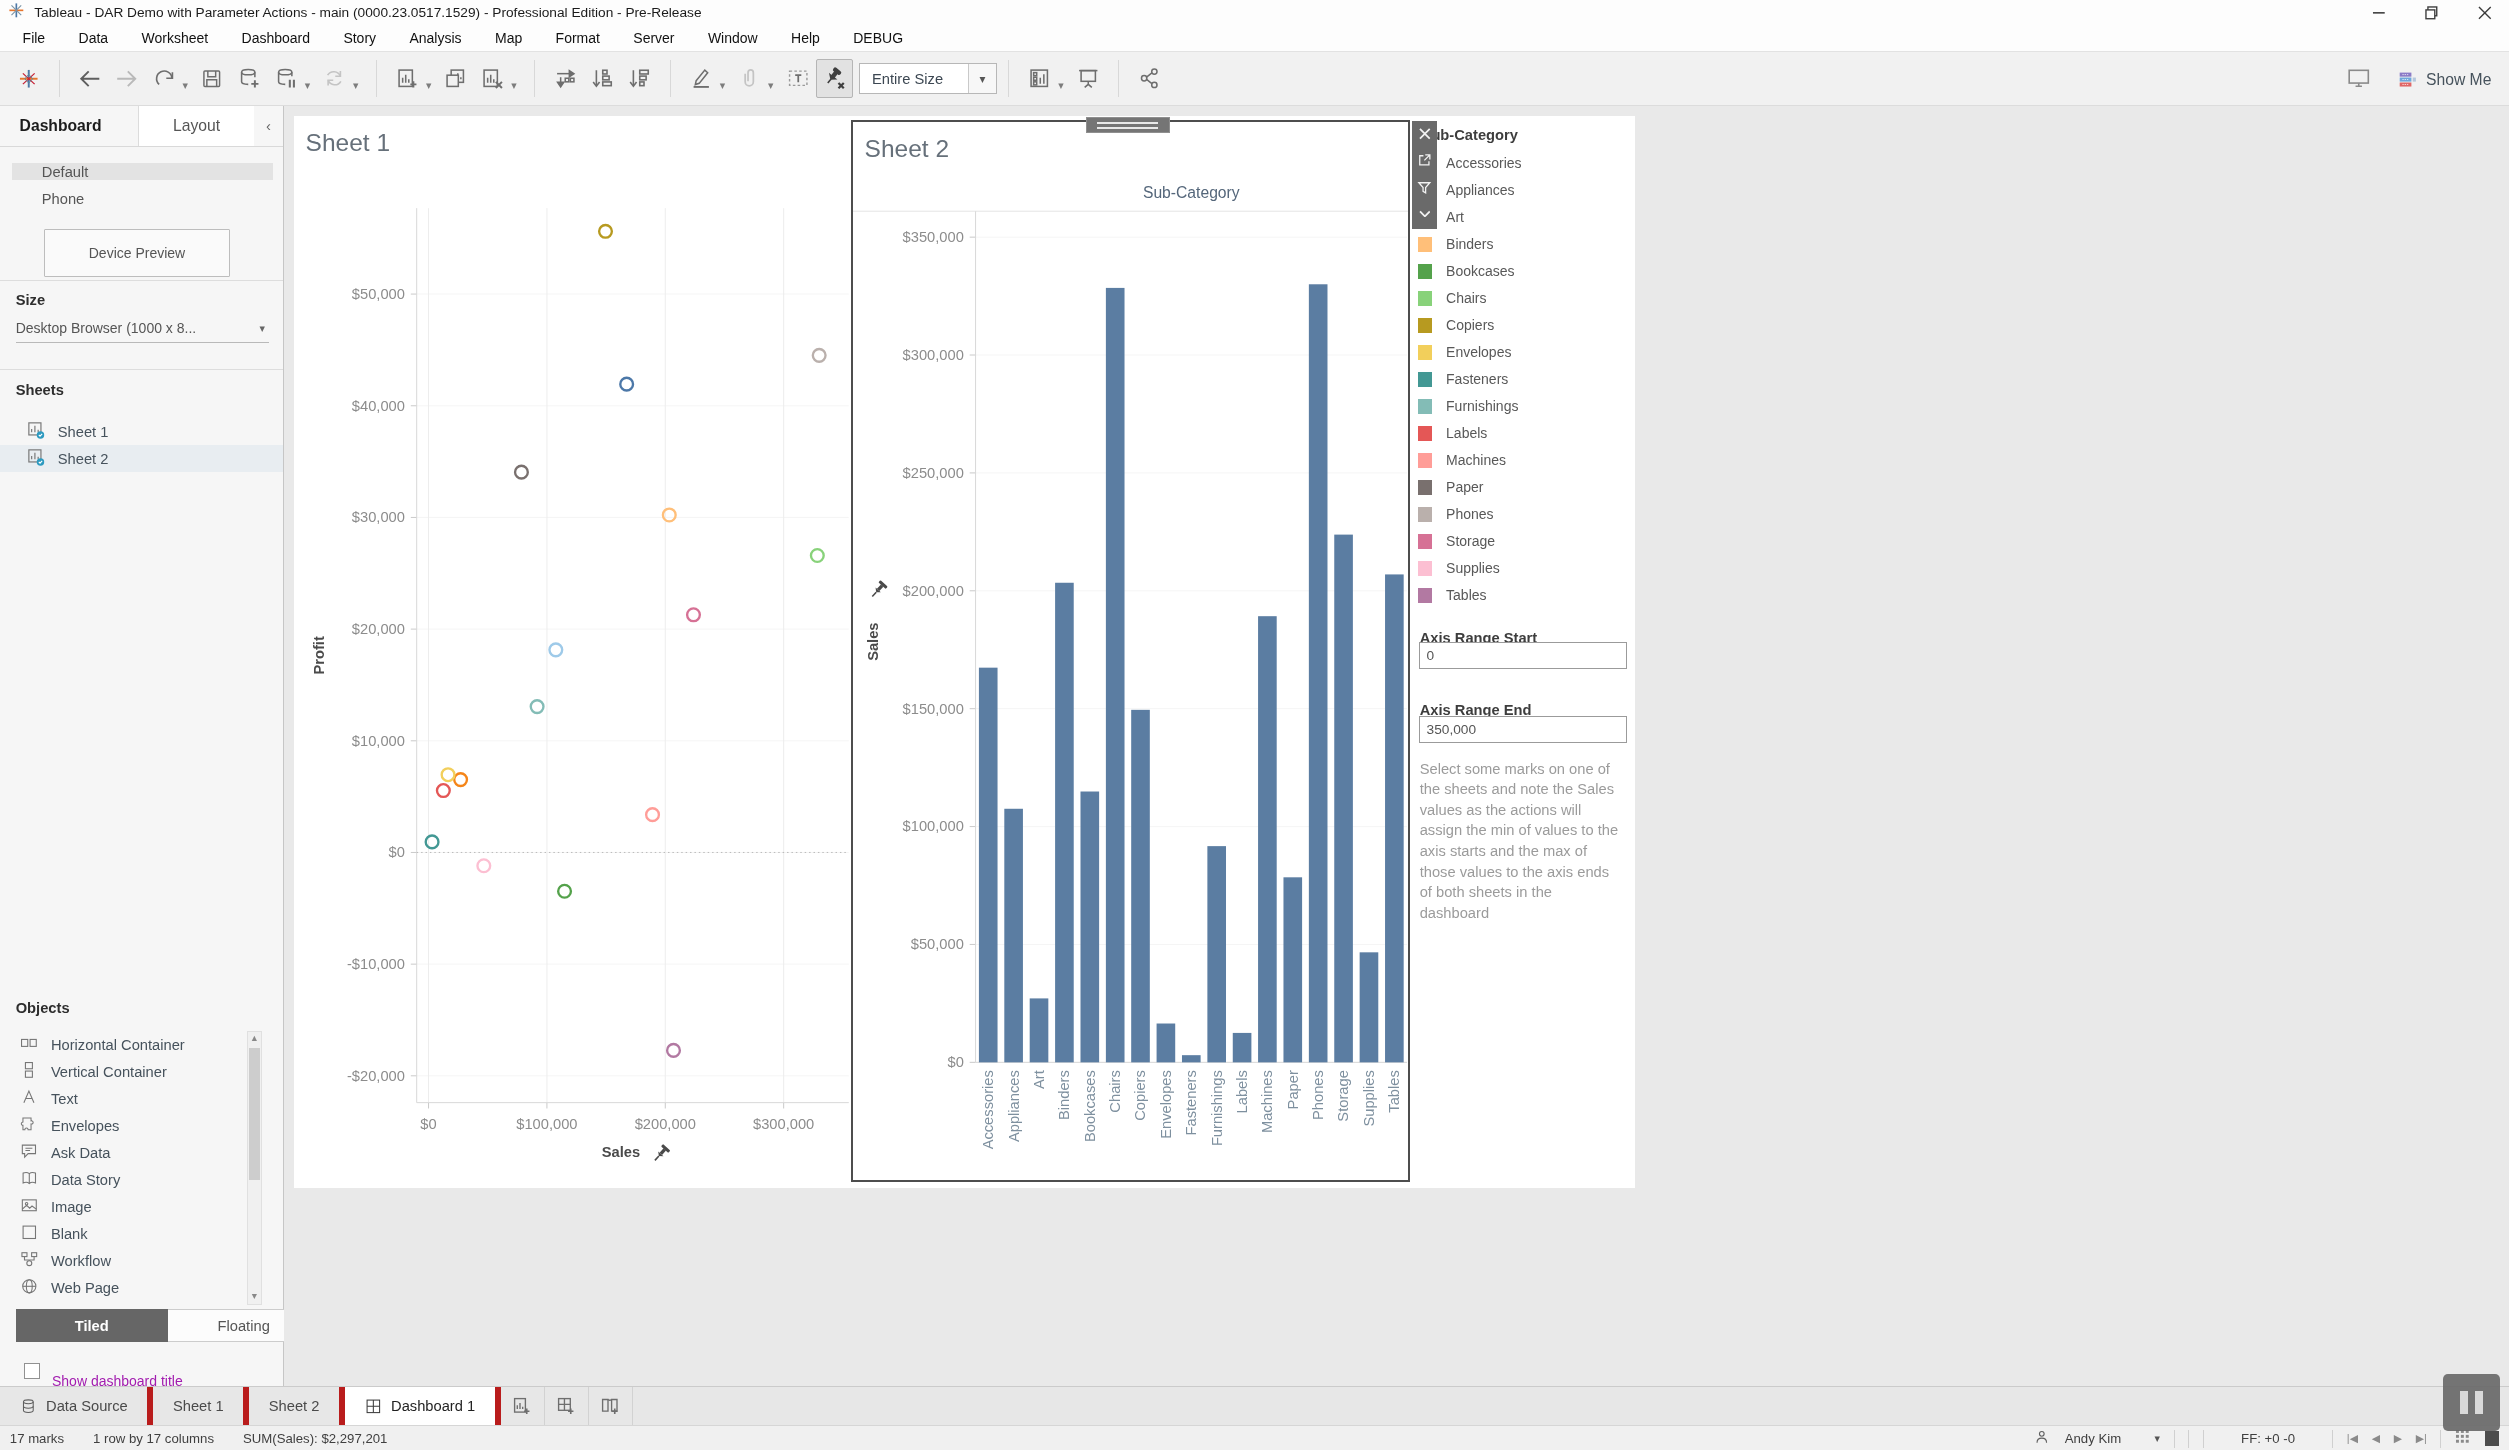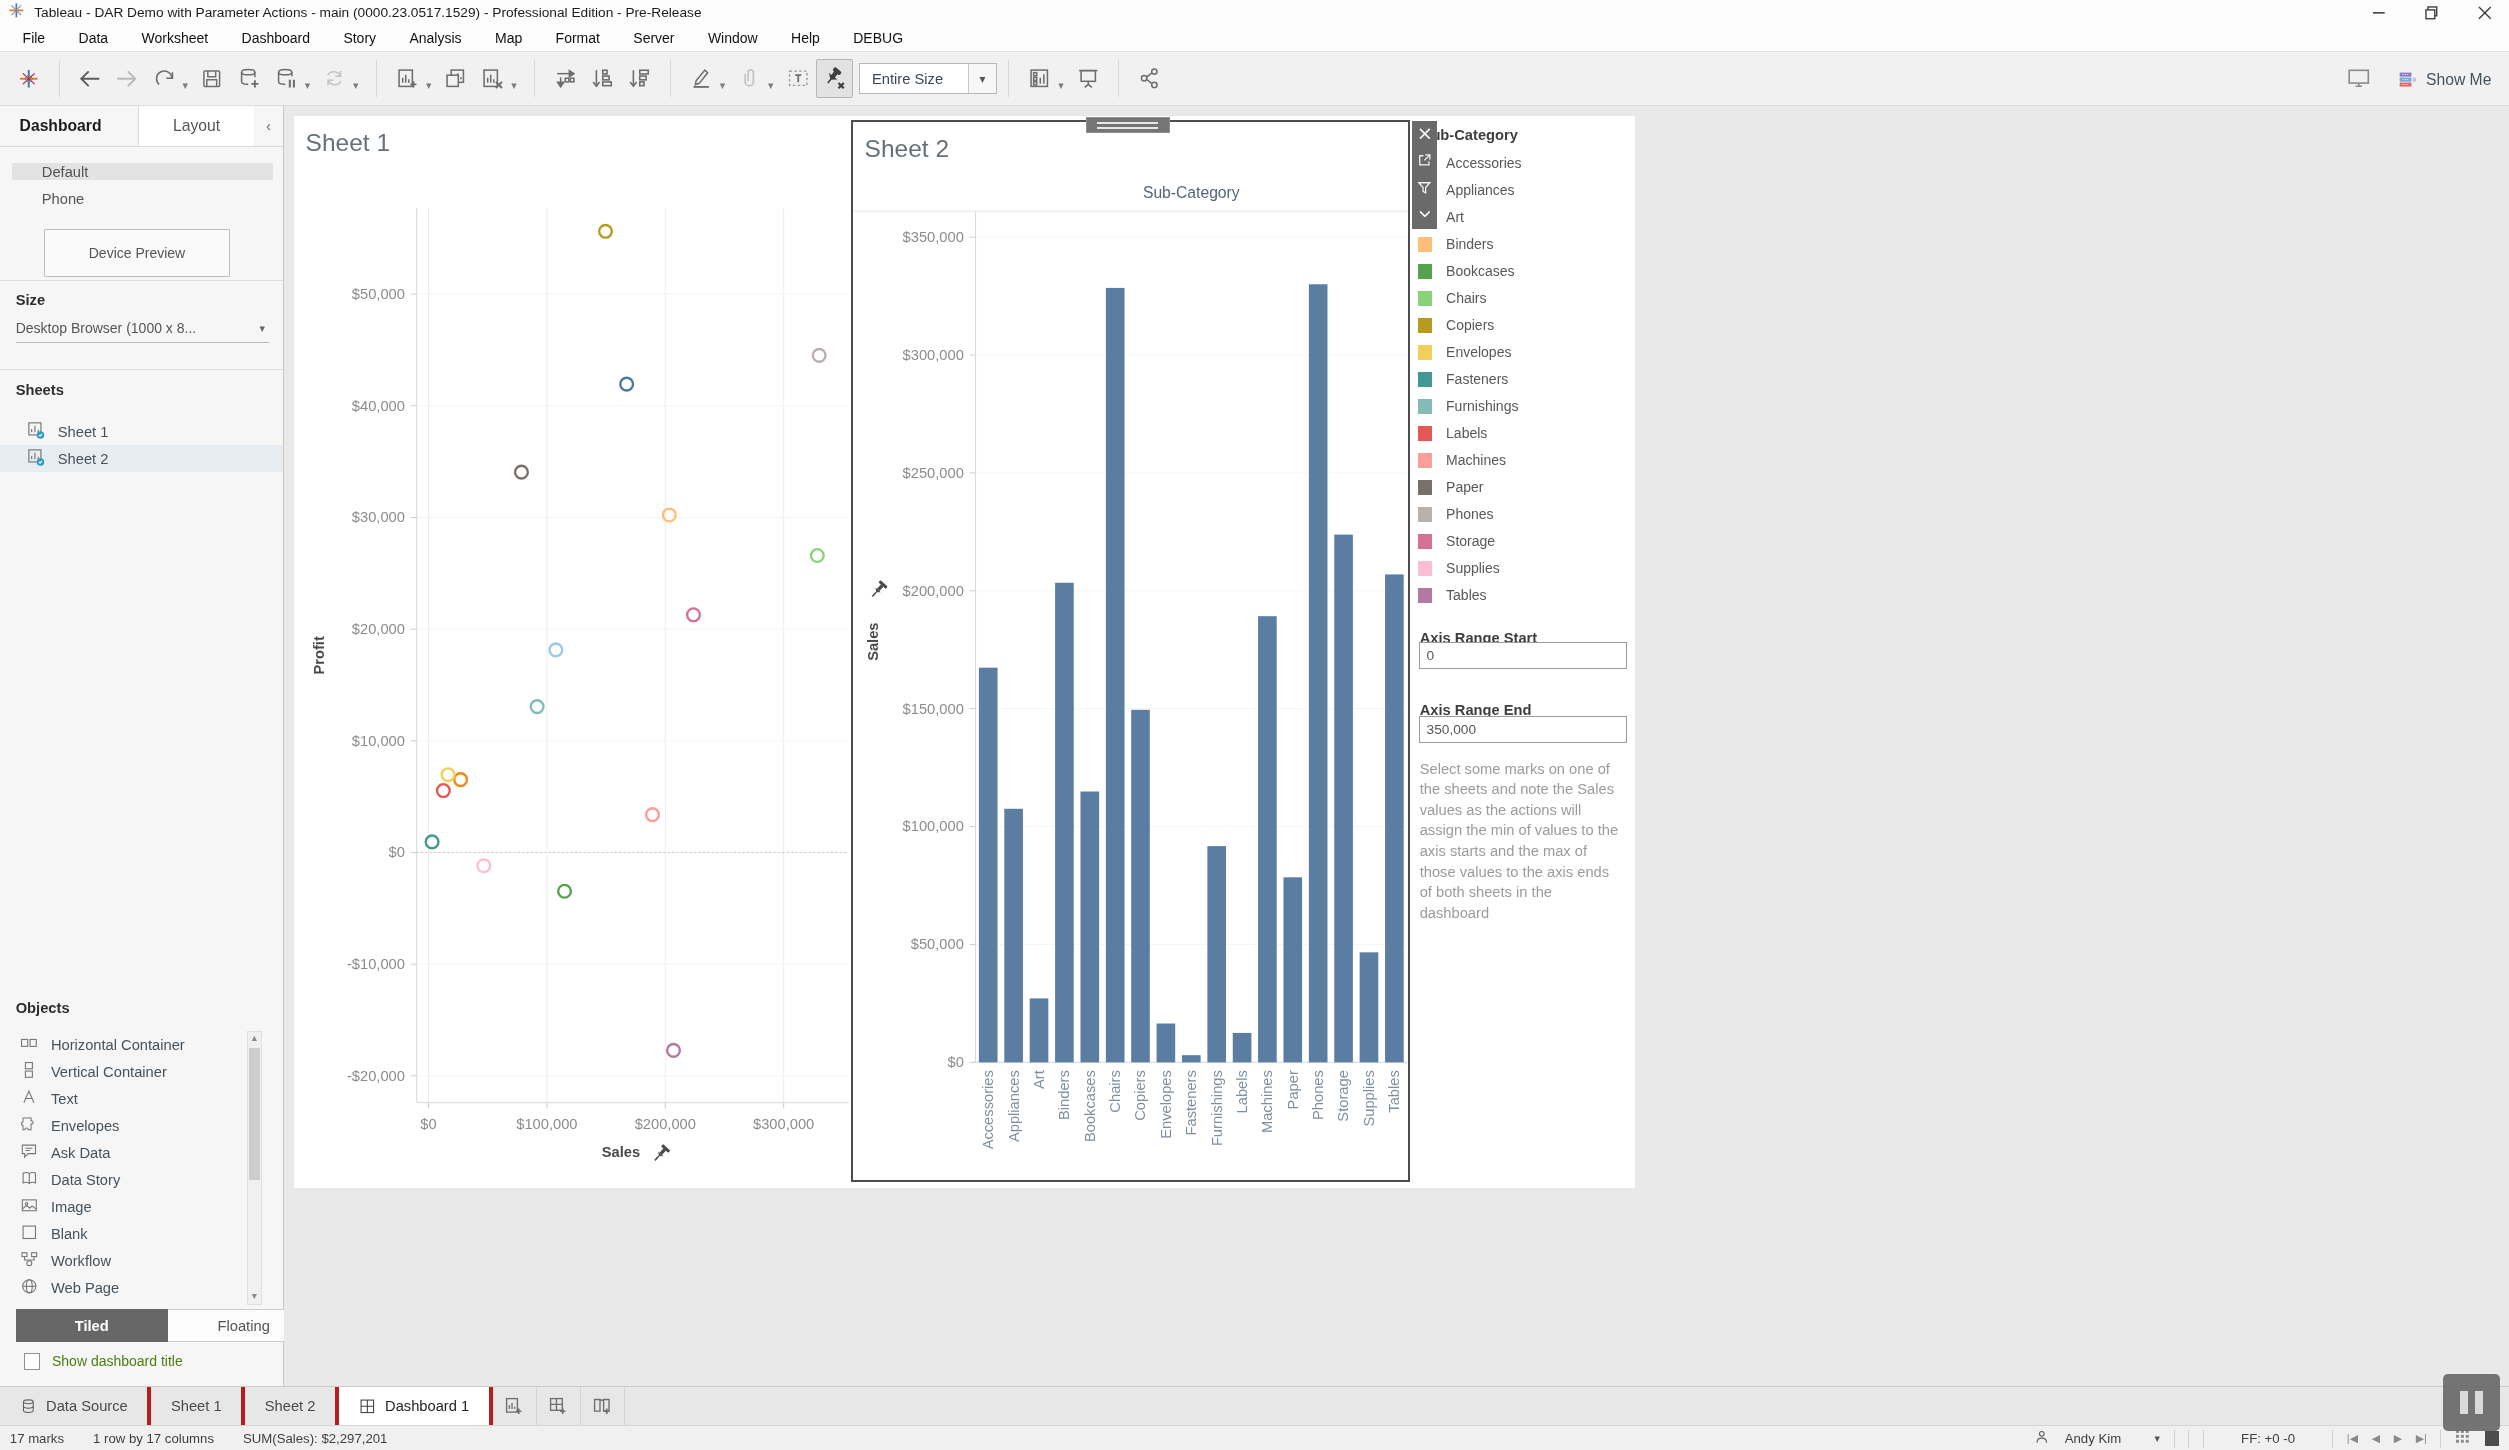--- a/index.html
+++ b/index.html
@@ -49,21 +49,21 @@
   .obj-row { height:27px; display:flex; align-items:center; padding-left:19.6px; gap:12.7px; font-size:14.7px; color:#46525c; }
   .objects-list { position:absolute; left:0; top:925px; width:245px; }
   .obj-scrollbar { position:absolute; left:247px; top:925px; width:14.7px; height:274px; background:#f0f0f0; border:1px solid #e0e0e0; }
   .obj-thumb { position:absolute; left:1px; top:15.7px; width:10.8px; height:132px; background:#cdcdcd; }
   .obj-arrow { position:absolute; left:0; width:12.7px; height:13.7px; color:#888; font-size:8.8px; text-align:center; line-height:13.7px; }
   .tf-btns { position:absolute; left:15.7px; top:1203px; width:305px; height:33px; display:flex; }
   .tf-tiled { flex:1; background:#666; color:#fff; font-size:14.7px; font-weight:bold; display:flex; align-items:center; justify-content:center; }
   .tf-float { flex:1; background:#fcfcfc; border:1px solid #ccc; border-left:none; color:#555; font-size:14.7px; display:flex; align-items:center; justify-content:center; }
   .show-title-row { position:absolute; left:23.5px; top:1247px; display:flex; align-items:center; gap:11.8px; }
   .checkbox { width:16.7px; height:16.7px; background:#fff; border:1px solid #919191; }
-  .show-title-label { font-size:14px; color:#4d7c0f; }
+  .show-title-label { font-size:14px; color:#a21caf;margin-top:20px; }
 
   
   .workspace { position:absolute; left:284px; top:106px; width:2225px; height:1280px; background:#e9e9e9; }
   .canvas { position:absolute; left:9.8px; top:9.8px; width:1341px; height:1072px; background:#fff; }
   .zone-sheet1 { position:absolute; left:0; top:0; width:555px; height:1065px; background:#fff; }
   .zone-sheet2 { position:absolute; left:557px; top:3.9px; width:559px; height:1062px; background:#fff; border:2px solid #4d4d4d; }
   .zone-legend { position:absolute; left:1120px; top:3.9px; width:221px; height:1062px; }
   .sheet-title { position:absolute; left:11.8px; top:13.7px; font-size:24.5px; color:#66707a; }
   .grip { position:absolute; left:792px; top:1px; width:84px; height:16.7px; background:#757575; border:1px solid #8f8f8f; display:flex; flex-direction:column; align-items:center; justify-content:center; gap:2.9px; }
   .grip span { display:block; width:61px; height:2px; background:#e8e8e8; }
@@ -76,21 +76,21 @@
   .legend-swatch { width:14.7px; height:14.7px; flex:0 0 14.7px; }
   .legend-label { font-size:14px; color:#585858; }
   .param-label { position:absolute; left:5.9px; font-size:14.7px; font-weight:bold; color:#3d3d3d; }
   .param-input { position:absolute; left:4.9px; width:208px; height:27.4px; border:1px solid #9b9b9b; background:#fff; font-size:13.7px; color:#555; padding-left:6.9px; font-family:"Liberation Sans",sans-serif; }
   .param-note { position:absolute; left:5.9px; top:639px; width:204px; font-size:14.7px; line-height:20.6px; color:#9b9b9b; }
 
   svg text.tick { font-family:"Liberation Sans",sans-serif; }
 
   
   .tabbar { position:absolute; left:0; top:1386px; width:2509px; height:39px; background:#e7e7e7; border-top:1px solid #cbcbcb; display:flex; align-items:stretch; }
-  .btab { display:flex; align-items:center; gap:9.8px; padding:0 19.6px; font-size:14.7px; color:#4a4a4a; border-right:4px solid #b91c1c; }
+  .btab { display:flex; align-items:center; gap:9.8px; padding:0 19.6px; font-size:14.7px; color:#4a4a4a; border-right:6px solid #b91c1c; }
   .btab.active { background:#fff; color:#1f1f1f; }
   .btab-new { width:44px; display:flex; align-items:center; justify-content:center; border-right:1px solid #d2d2d2; }
 
   
   .statusbar { position:absolute; left:0; top:1425px; width:2509px; height:25.5px; background:#f0f0f0; border-top:1px solid #d6d6d6; font-size:13.2px; color:#3f3f3f; }
   .sb-left { position:absolute; left:9.8px; top:0; height:25.5px; display:flex; align-items:center; gap:29px; }
   .sb-right { position:absolute; right:9.8px; top:0; height:25.5px; display:flex; align-items:center; gap:13.7px; }
   .sb-sep { width:1px; height:17.6px; background:#d0d0d0; }
   .sb-nav { display:flex; align-items:center; gap:13.7px; color:#8a8a8a; font-size:10.8px; }
   .darksq { width:14.7px; height:14.7px; background:#4c4c4c; }

